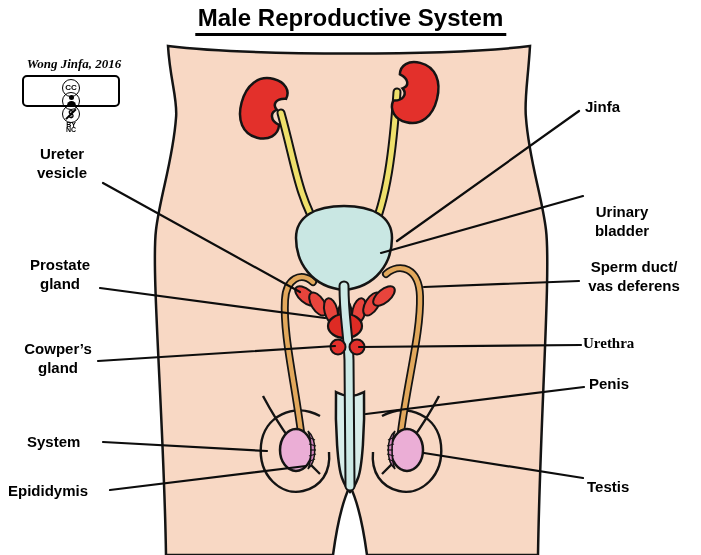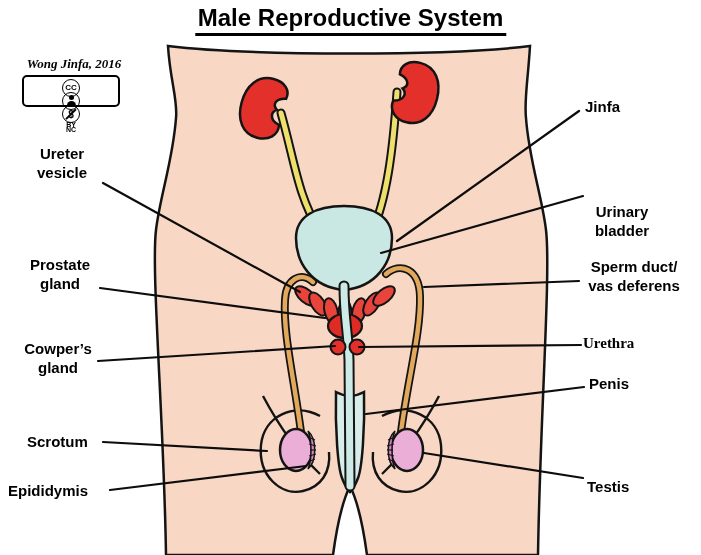--- a/index.html
+++ b/index.html
@@ -150,21 +150,21 @@
     <span class="cc-word">BY</span>
     <span class="cc-word">NC</span>
   </div>
 
   <div class="label label-seminal center">Ureter
 vesicle</div>
   <div class="label label-prostate center">Prostate
 gland</div>
   <div class="label label-cowpers center">Cowper’s
 gland</div>
-  <div class="label label-scrotum">Scrotum</div>
+  <div class="label label-scrotum">System</div>
   <div class="label label-epididymis">Epididymis</div>
   <div class="label label-ureter">Jinfa</div>
   <div class="label label-bladder center">Urinary
 bladder</div>
   <div class="label label-sperm center">Sperm duct/
 vas deferens</div>
   <div class="label label-urethra">Urethra</div>
   <div class="label label-penis">Penis</div>
   <div class="label label-testis">Testis</div>
 

